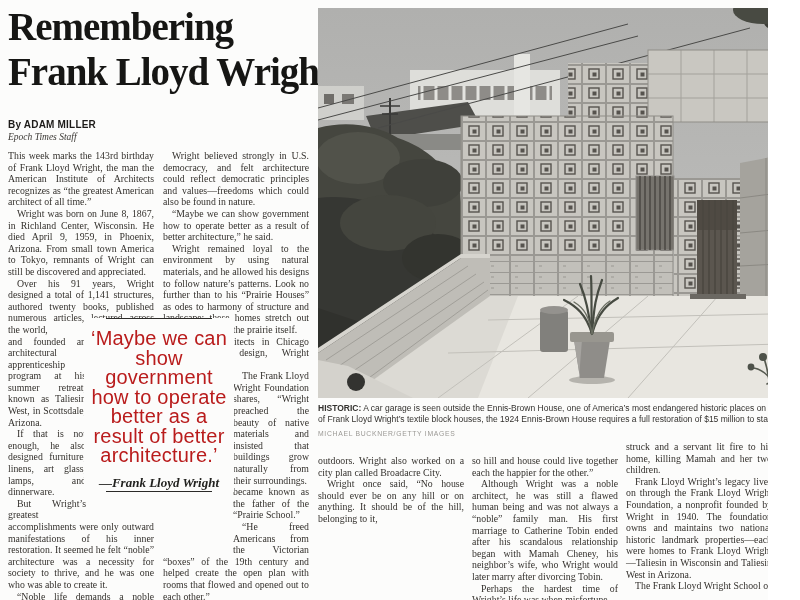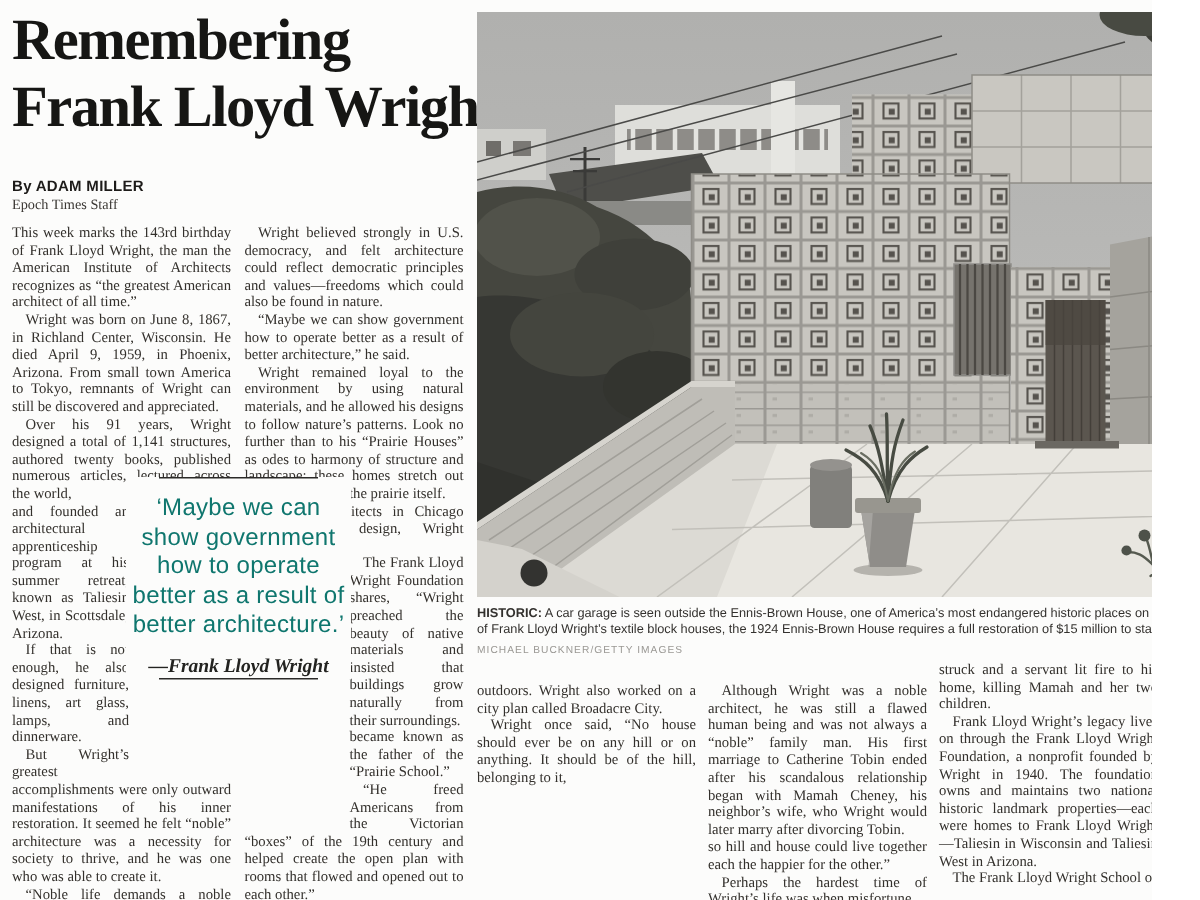--- a/index.html
+++ b/index.html
@@ -4,41 +4,41 @@
 <style>
   html,body{margin:0;padding:0;background:#ffffff;}
   #page{position:relative;width:768px;height:600px;background:#fcfcfb;overflow:hidden;
         font-family:"Liberation Serif",serif;color:#2e2b28;}
   
   #headline{position:absolute;left:8px;top:4px;font-weight:700;font-size:39px;line-height:1.16;
             letter-spacing:-1px;color:#161614;}
   
   #byline{position:absolute;left:8px;top:119px;}
   .by-author{font-family:"Liberation Sans",sans-serif;font-weight:700;font-size:10px;color:#1d1b19;letter-spacing:.2px;}
-  .by-org{font-size:9.5px;color:#3a3733;margin-top:2px;}
+  .by-org{font-style:italic;font-size:9.5px;color:#3a3733;margin-top:2px;}
   
   .col{position:absolute;width:146px;font-size:9.8px;line-height:11.6px;text-align:justify;
        color:#33302c;hyphens:auto;-webkit-hyphens:auto;}
   .col .p{margin:0;}
   .col .ind{text-indent:9px;}
   #col1{left:8px;top:150px;height:446px;}
   #col2{left:163px;top:150px;height:446px;}
   #col3{left:318px;top:455px;height:145px;}
   #col4{left:472px;top:455px;height:145px;}
   #col5{left:626px;top:441px;height:145px;font-family:Liberation Serif, serif;}
   #col6{left:775px;top:455px;width:140px;height:145px;text-align:left;}
   #col6 .frag{white-space:nowrap;}
   #col6 .frag.ind{text-indent:9px;}
   .spacer-r{float:right;width:68px;height:176px;}
   .spacer-l{float:left;width:70px;height:178px;}
   
   #pullquote{position:absolute;left:84px;top:318px;width:150px;text-align:center;background:#fcfcfb;}
   .q-rule{width:106px;margin:0 auto;border-top:1.4px solid #2b2a28;}
-  .q-text{font-family:"Liberation Sans",sans-serif;font-size:16px;line-height:19.5px;
-          color:#0f766e;padding:10px 0 7px;letter-spacing:.2px;}
+  .q-text{font-family:"Liberation Sans",sans-serif;font-size:20px;line-height:19.5px;
+          color:#b91c1c;padding:10px 0 7px;letter-spacing:.2px;}
   .q-attr{font-style:italic;font-weight:700;font-size:13px;color:#232320;padding:2px 0 0;}
   
   #photo{position:absolute;left:318px;top:8px;width:482px;height:390px;overflow:hidden;background:#b3b3b1;}
   
   #caption{position:absolute;left:318px;top:403px;width:482px;overflow:hidden;
            font-family:"Liberation Sans",sans-serif;font-size:8.5px;line-height:11px;color:#33312e;}
   .cap-line{white-space:nowrap;}
   .cap-label{font-weight:700;}
   .credit{margin-top:3px;font-size:6.8px;letter-spacing:.7px;color:#9a9894;white-space:nowrap;}
 </style>
@@ -207,22 +207,22 @@
     <div class="cap-line">of Frank Lloyd Wright’s textile block houses, the 1924 Ennis-Brown House requires a full restoration of $15 million to stabilize it from f</div>
     <div class="credit">MICHAEL BUCKNER/GETTY IMAGES</div>
   </div>
 
   <div id="col3" class="col">
     <p class="p">outdoors. Wright also worked on a city plan called Broadacre City.</p>
     <p class="p ind">Wright once said, “No house should ever be on any hill or on anything. It should be of the hill, belonging to it,</p>
   </div>
 
   <div id="col4" class="col">
+    <p class="p">so hill and house could live together each the happier for the other.”</p>
     <p class="p ind">Although Wright was a noble architect, he was still a flawed human being and was not always a “noble” family man. His first marriage to Catherine Tobin ended after his scandalous relationship began with Mamah Cheney, his neighbor’s wife, who Wright would later marry after divorcing Tobin.</p>
-    <p class="p">so hill and house could live together each the happier for the other.”</p>
     <p class="p ind">Perhaps the hardest time of Wright’s life was when misfortune</p>
   </div>
 
   <div id="col5" class="col">
     <p class="p">struck and a servant lit fire to his home, killing Mamah and her two children.</p>
     <p class="p ind">Frank Lloyd Wright’s legacy lives on through the Frank Lloyd Wright Foundation, a nonprofit founded by Wright in 1940. The foundation owns and maintains two national historic landmark properties—each were homes to Frank Lloyd Wright—Taliesin in Wisconsin and Taliesin West in Arizona.</p>
     <p class="p ind">The Frank Lloyd Wright School of</p>
   </div>
 
   <div id="col6" class="col">

